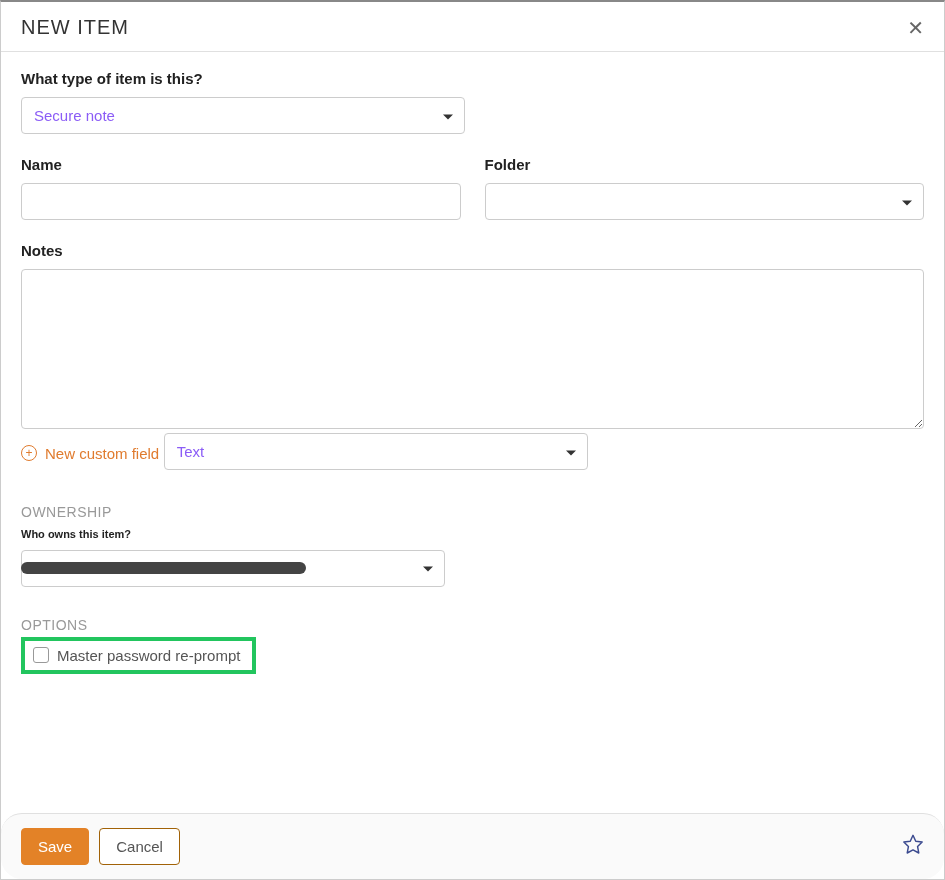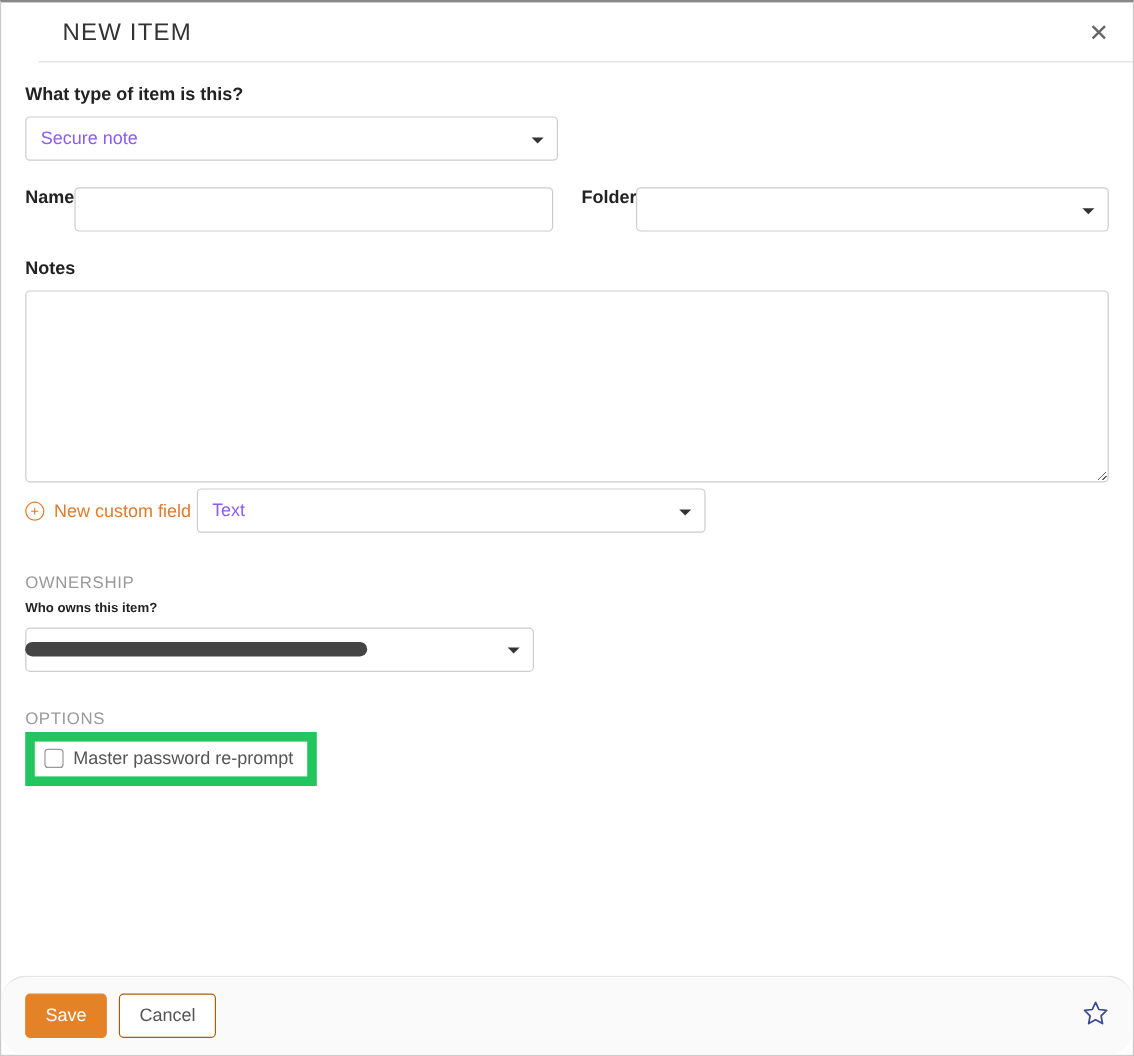--- a/index.html
+++ b/index.html
@@ -18,21 +18,20 @@
       display: flex;
       flex-direction: column;
       height: 880px;
     }
     .modal-header {
       display: flex;
       justify-content: space-between;
       align-items: center;
       padding: 14px 20px 12px 20px;
       border-bottom: 1px solid #e0e0e0;
-      margin-left: 31px;
     }
     .modal-title {
       font-size: 20px;
       font-weight: 400;
       letter-spacing: 1px;
       color: #333;
     }
     .close-btn {
       font-size: 20px;
       color: #666;
@@ -70,21 +69,21 @@
       right: 12px;
       top: 50%;
       transform: translateY(-30%);
       border-left: 5px solid transparent;
       border-right: 5px solid transparent;
       border-top: 5px solid #333;
       pointer-events: none;
     }
     .type-select { width: 444px; }
     .row-2col { display: flex; gap: 24px; margin-top: 22px; }
-    .col { flex: 1; min-width: 0; display: flex; flex-direction: row; }
+    .col { flex: 1; min-width: 0; display: flex; flex-direction: column; }
     .col .select-wrap, .col .select-wrap select, .col input[type="text"] { width: 100%; }
     .name-input { width: 100%; }
     .notes-block { margin-top: 22px; }
     .notes-area { width: 100%; height: 160px; resize: vertical; }
     .section-title {
       font-size: 14px;
       letter-spacing: 0.5px;
       color: #999;
       font-weight: 400;
       margin-top: 30px;
@@ -110,21 +109,21 @@
     .owner-label { font-size: 11px; color: #222; font-weight: 600; margin-bottom: 10px; display: block; }
     .redaction {
       position: absolute;
       left: 0; top: 50%; transform: translateY(-50%);
       width: 285px; height: 12px;
       background: #444; border-radius: 6px;
       pointer-events: none;
     }
     .owner-wrap { position: relative; display: inline-block; }
     .highlight-box {
-      border: 8px solid #22c55e;
+      border: 4px solid #22c55e;
       padding: 6px 12px 6px 8px;
       display: inline-flex;
       align-items: flex-start;
       gap: 8px;
       margin-top: -4px;
     }
     .options-section { margin-top: 26px; }
     .checkbox-wrap { display: inline-flex; align-items: center; gap: 8px; }
     .checkbox-wrap input[type="checkbox"] {
       width: 16px; height: 16px;

